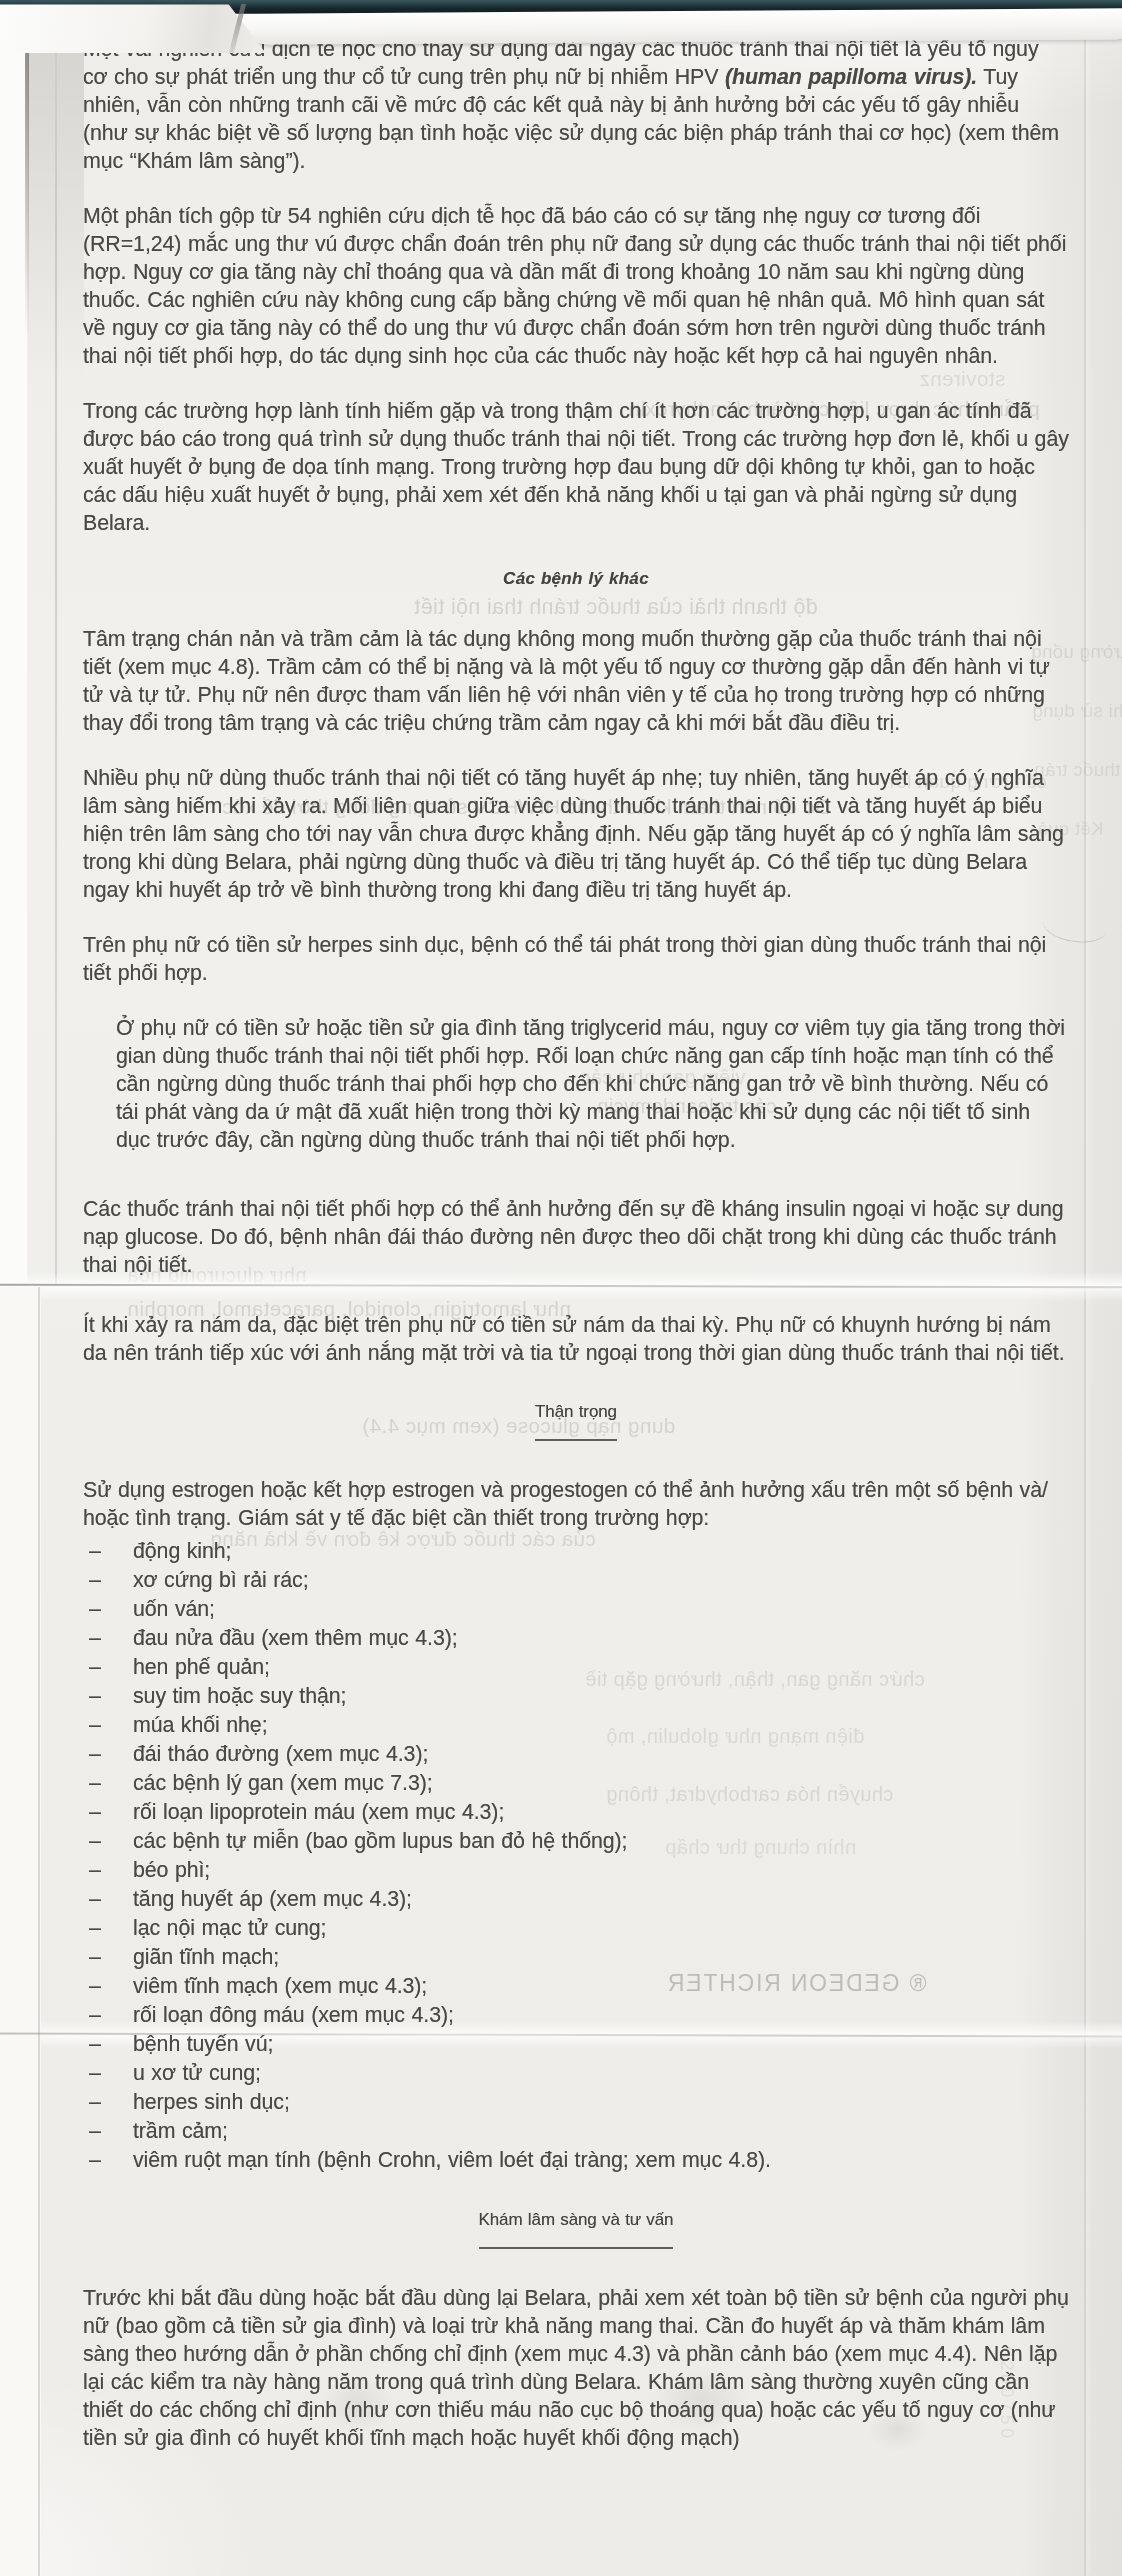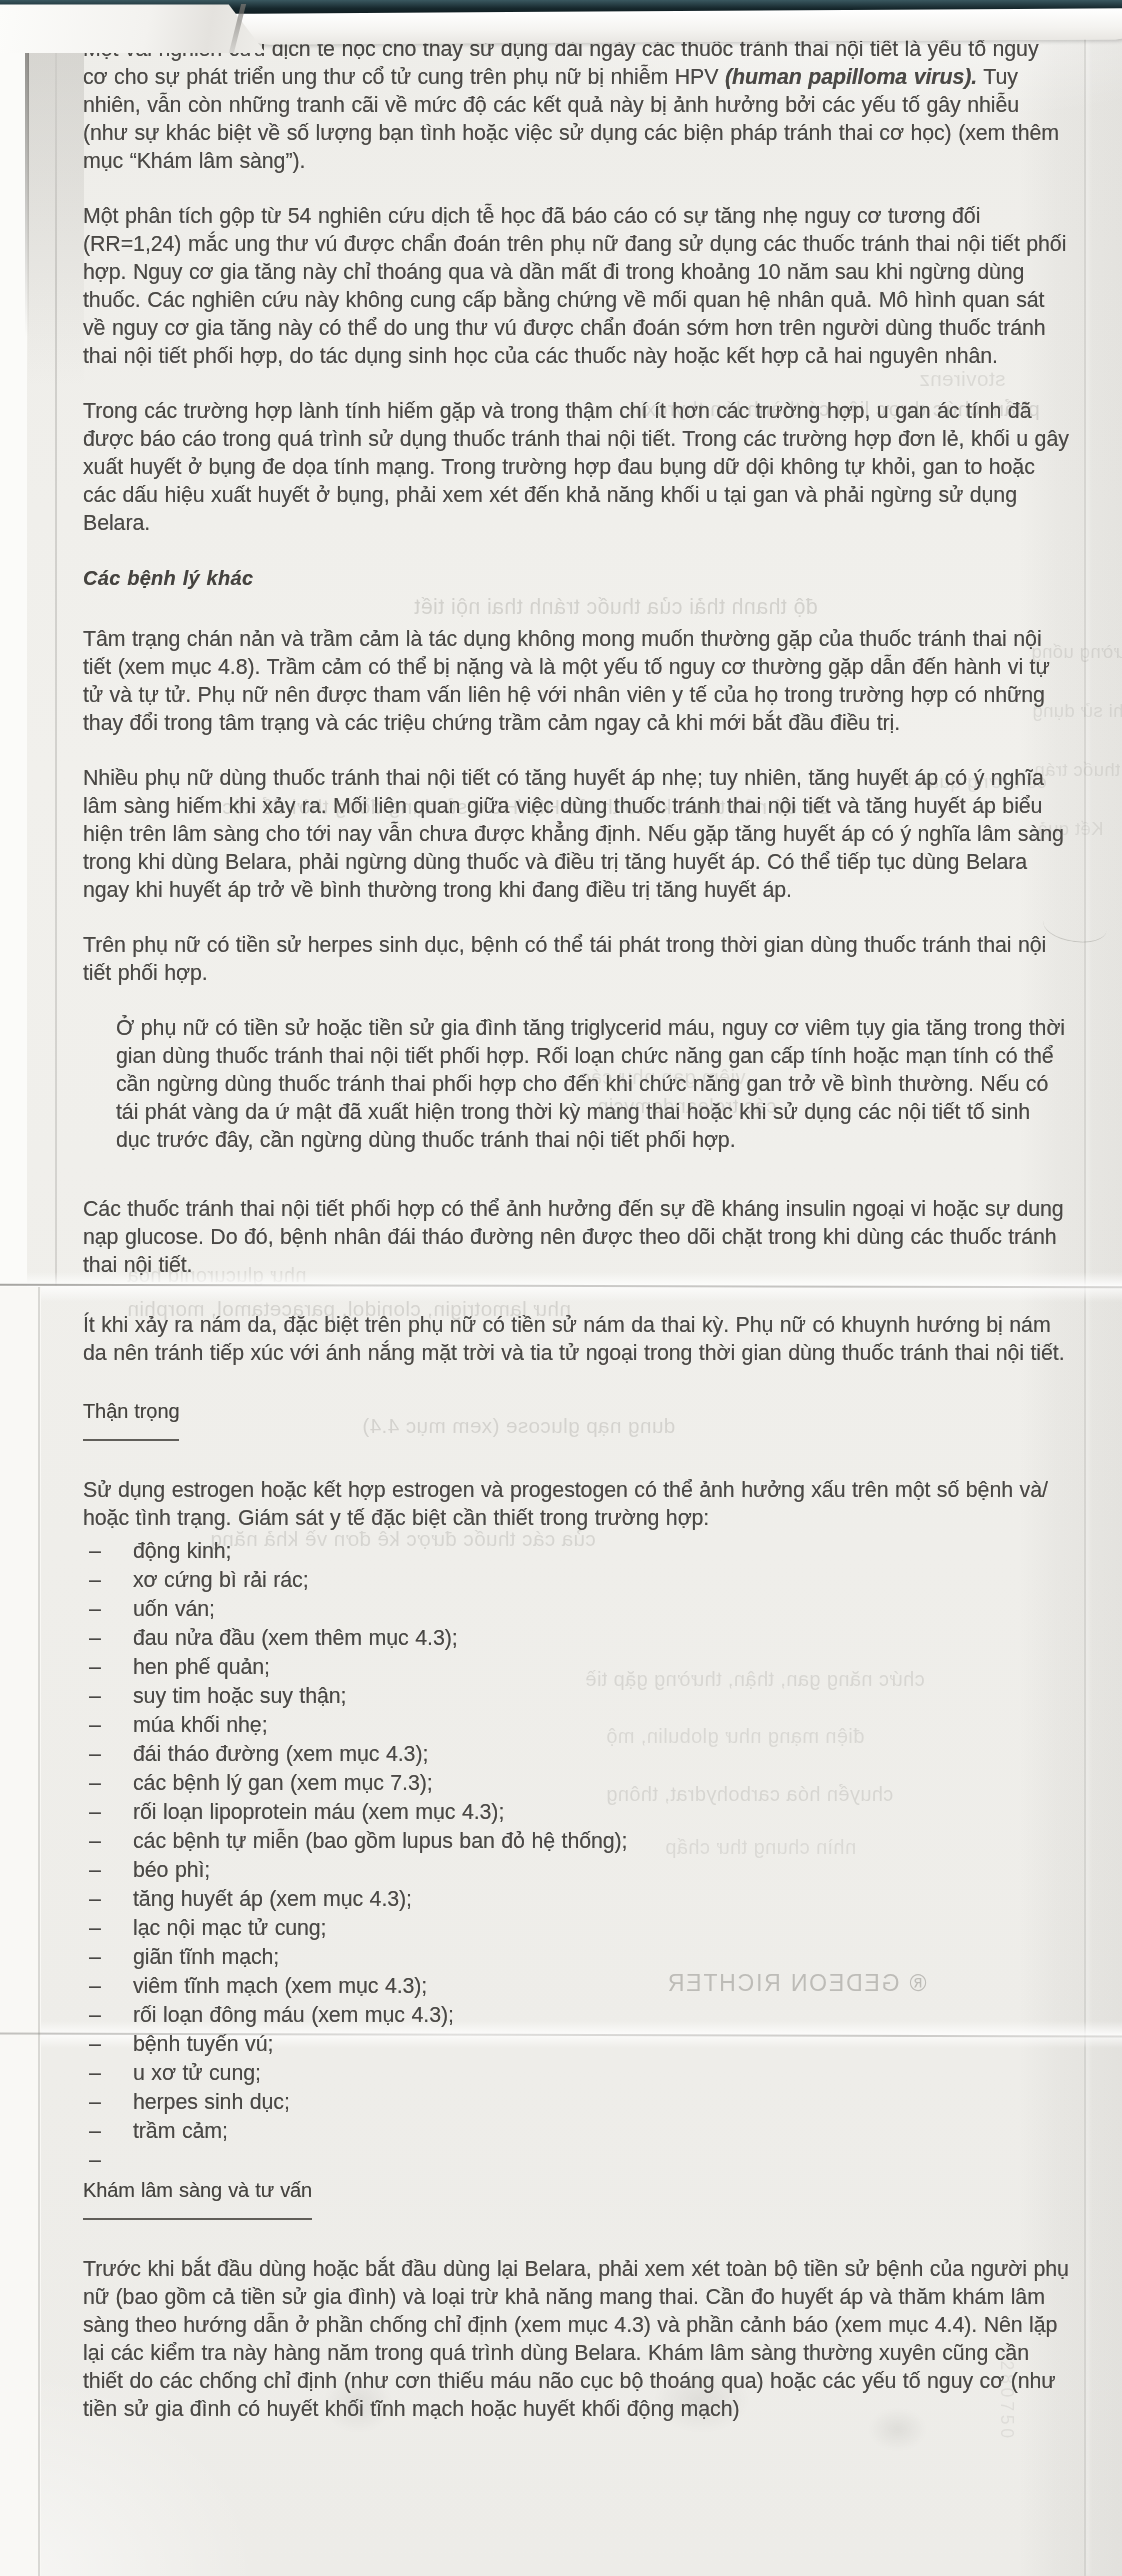--- a/index.html
+++ b/index.html
@@ -65,21 +65,21 @@
     background:radial-gradient(closest-side,rgba(110,108,104,.4),rgba(110,108,104,0) 72%);
     filter:blur(2.2px);opacity:.3;}
   
   .textblock{position:absolute;left:83px;top:35px;width:986px;z-index:5;
     color:#4a4845;font-size:21.4px;line-height:28px;letter-spacing:-0.1px;word-spacing:0.7px;
     text-shadow:0 0 0.4px rgba(74,72,69,.55);}
   .textblock p{margin:0 0 27px 0;}
   p.mb-lg{margin-bottom:41px;margin-left:33px;}
   p.mb-md{margin-bottom:32.5px;}
   .em-bi{font-weight:bold;font-style:italic;}
-  h2{margin:0;font-size:20px;line-height:29.5px;font-weight:bold;color:#45433f;}
+  h2{margin:0;font-size:17px;line-height:29.5px;font-weight:bold;color:#45433f;text-align:center;}
   .h-italic{font-style:italic;letter-spacing:0.3px;margin:0 0 31px 0;}
   .h-underline{margin:29.5px 0 35px 0;font-weight:normal;}
   .h-underline span{display:inline-block;border-bottom:2.2px solid rgba(70,68,64,.85);padding-bottom:13px;}
   .plist{margin:0;}
   .li{position:relative;padding-left:50px;line-height:29px;}
   .dash{position:absolute;left:5.9px;top:0;}
 </style>
 </head>
 <body>
 
@@ -155,21 +155,21 @@
     <div class="li"><span class="dash">–</span><span>béo phì;</span></div>
     <div class="li"><span class="dash">–</span><span>tăng huyết áp (xem mục 4.3);</span></div>
     <div class="li"><span class="dash">–</span><span>lạc nội mạc tử cung;</span></div>
     <div class="li"><span class="dash">–</span><span>giãn tĩnh mạch;</span></div>
     <div class="li"><span class="dash">–</span><span>viêm tĩnh mạch (xem mục 4.3);</span></div>
     <div class="li"><span class="dash">–</span><span>rối loạn đông máu (xem mục 4.3);</span></div>
     <div class="li"><span class="dash">–</span><span>bệnh tuyến vú;</span></div>
     <div class="li"><span class="dash">–</span><span>u xơ tử cung;</span></div>
     <div class="li"><span class="dash">–</span><span>herpes sinh dục;</span></div>
     <div class="li"><span class="dash">–</span><span>trầm cảm;</span></div>
-    <div class="li"><span class="dash">–</span></div>
+    <div class="li"><span class="dash">–</span><span>viêm ruột mạn tính (bệnh Crohn, viêm loét đại tràng; xem mục 4.8).</span></div>
   </div>
 
   <h2 class="h-underline"><span>Khám lâm sàng và tư vấn</span></h2>
 
   <p>Trước khi bắt đầu dùng hoặc bắt đầu dùng lại Belara, phải xem xét toàn bộ tiền sử bệnh của người phụ nữ (bao gồm cả tiền sử gia đình) và loại trừ khả năng mang thai. Cần đo huyết áp và thăm khám lâm sàng theo hướng dẫn ở phần chống chỉ định (xem mục 4.3) và phần cảnh báo (xem mục 4.4). Nên lặp lại các kiểm tra này hàng năm trong quá trình dùng Belara. Khám lâm sàng thường xuyên cũng cần thiết do các chống chỉ định (như cơn thiếu máu não cục bộ thoáng qua) hoặc các yếu tố nguy cơ (như tiền sử gia đình có huyết khối tĩnh mạch hoặc huyết khối động mạch)</p>
 </div>
 
 <div class="scan-top"></div>
 <div class="page-curl"></div>
 <div class="corner-tl"></div>

